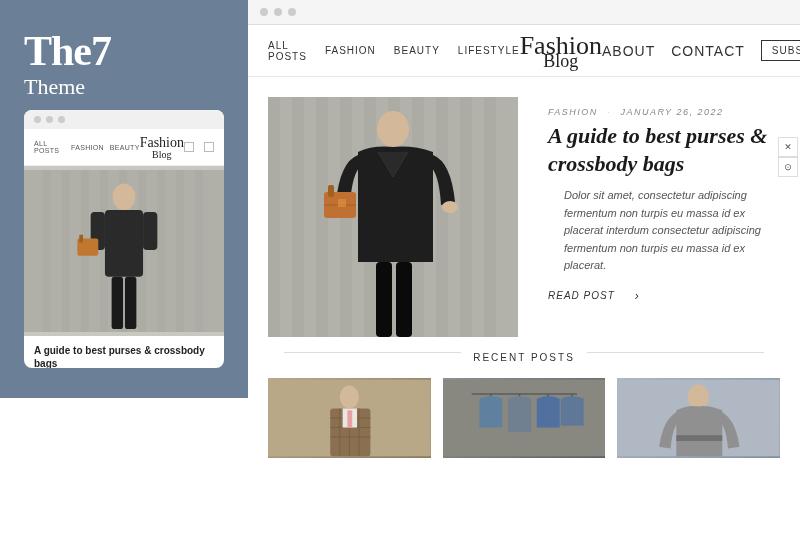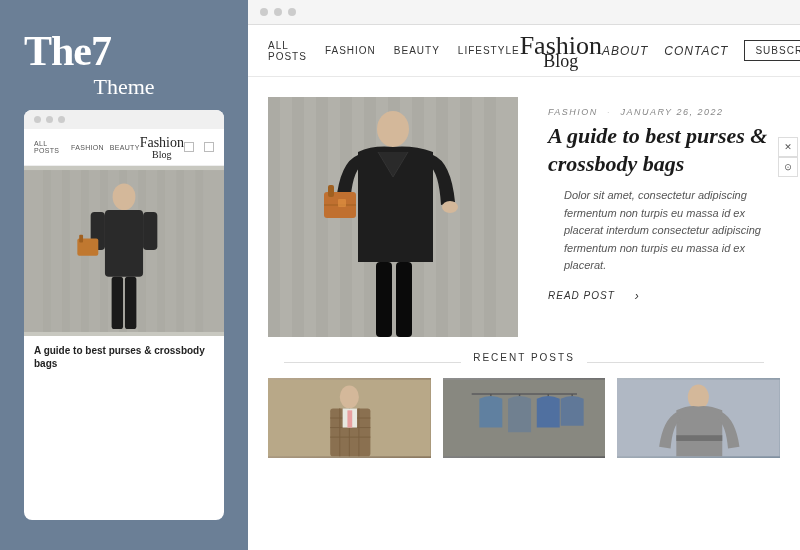--- a/index.html
+++ b/index.html
@@ -8,41 +8,40 @@
       height: 550px;
       overflow: hidden;
       font-family: Georgia, 'Times New Roman', serif;
       display: flex;
     }
 
     
     .sidebar {
       width: 248px;
       min-width: 248px;
-      height: 550px;
+      height: 398px;
       background: #6b7f96;
       padding: 30px 24px;
       display: flex;
       flex-direction: column;
       gap: 0;
     }
     .sidebar-title {
       font-size: 42px;
       font-weight: 900;
       color: #fff;
       line-height: 1;
       letter-spacing: -1px;
     }
     .sidebar-subtitle {
       font-size: 22px;
       font-weight: 300;
       color: #fff;
       margin-top: 2px;
       margin-bottom: 10px;
-      text-align: center;
     }
     .sidebar-by {
       font-size: 12px;
       color: rgba(255,255,255,0.75);
       font-family: Arial, sans-serif;
       margin-bottom: 28px;
     }
 
     .sidebar-mini-browser {
       background: #fff;
@@ -179,26 +178,25 @@
       text-align: center;
       line-height: 0.7;
       margin-top: -4px;
     }
     .nav-right {
       display: flex;
       gap: 16px;
       align-items: center;
     }
     .nav-right-link {
-      font-size: 12px;
+      font-size: 14px;
       color: #333;
       font-family: Arial, sans-serif;
       text-transform: uppercase;
       letter-spacing: 1px;
-      font-style: italic;
     }
     .subscribe-btn {
       font-size: 10px;
       color: #333;
       font-family: Arial, sans-serif;
       text-transform: uppercase;
       letter-spacing: 1px;
       border: 1px solid #333;
       padding: 4px 10px;
       cursor: pointer;
@@ -280,21 +278,21 @@
       display: flex; align-items: center; justify-content: center;
       font-size: 9px;
       color: #555;
       border: 1px solid #ddd;
       cursor: pointer;
     }
 
     
     .section-divider {
       display: flex;
-      align-items: flex-end;
+      align-items: flex-start;
       padding: 0 36px;
       margin-bottom: 15px;
     }
     .divider-line {
       flex: 1;
       height: 1px;
       background: #ddd;
     }
     .divider-label {
       font-size: 10px;

